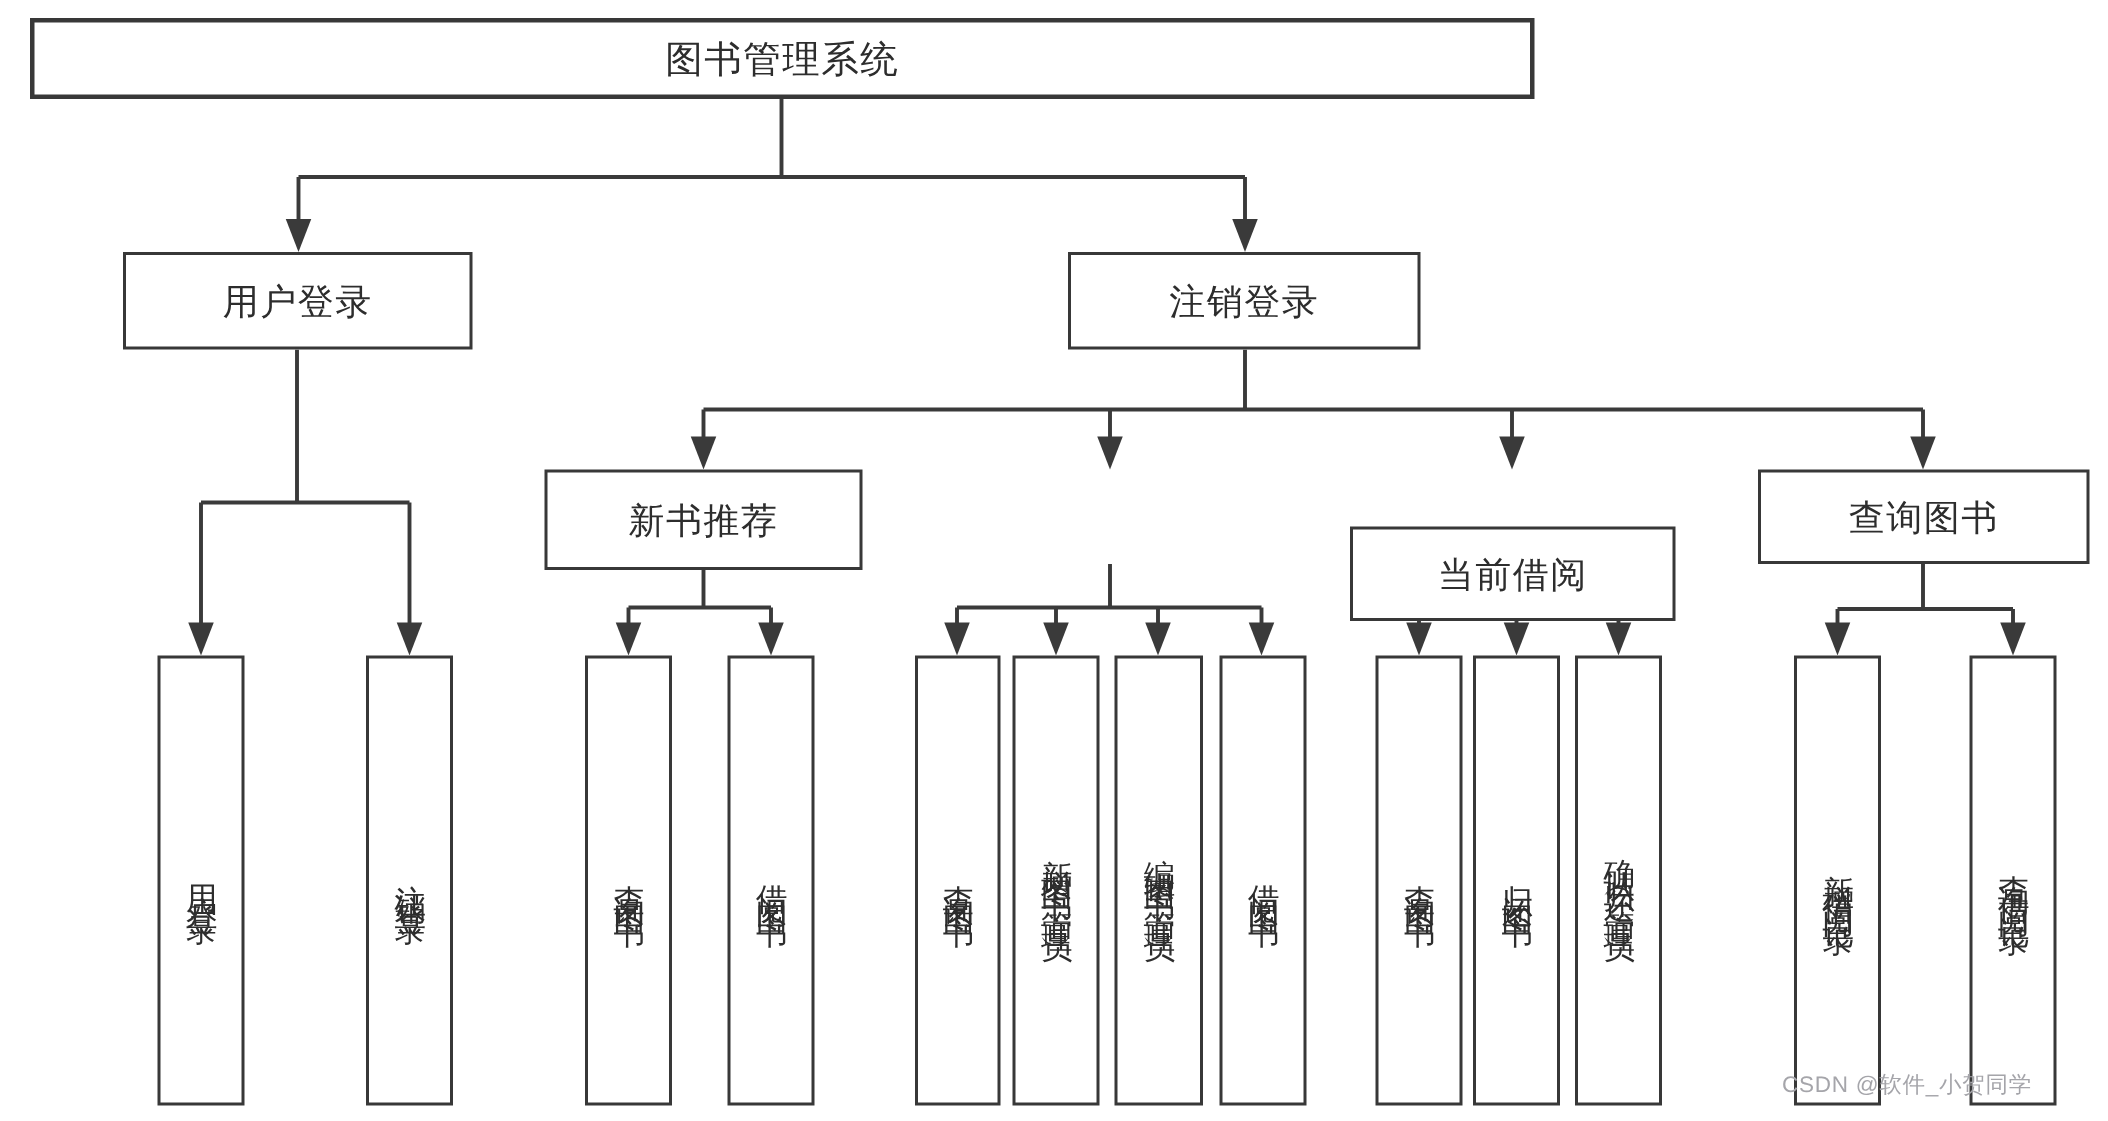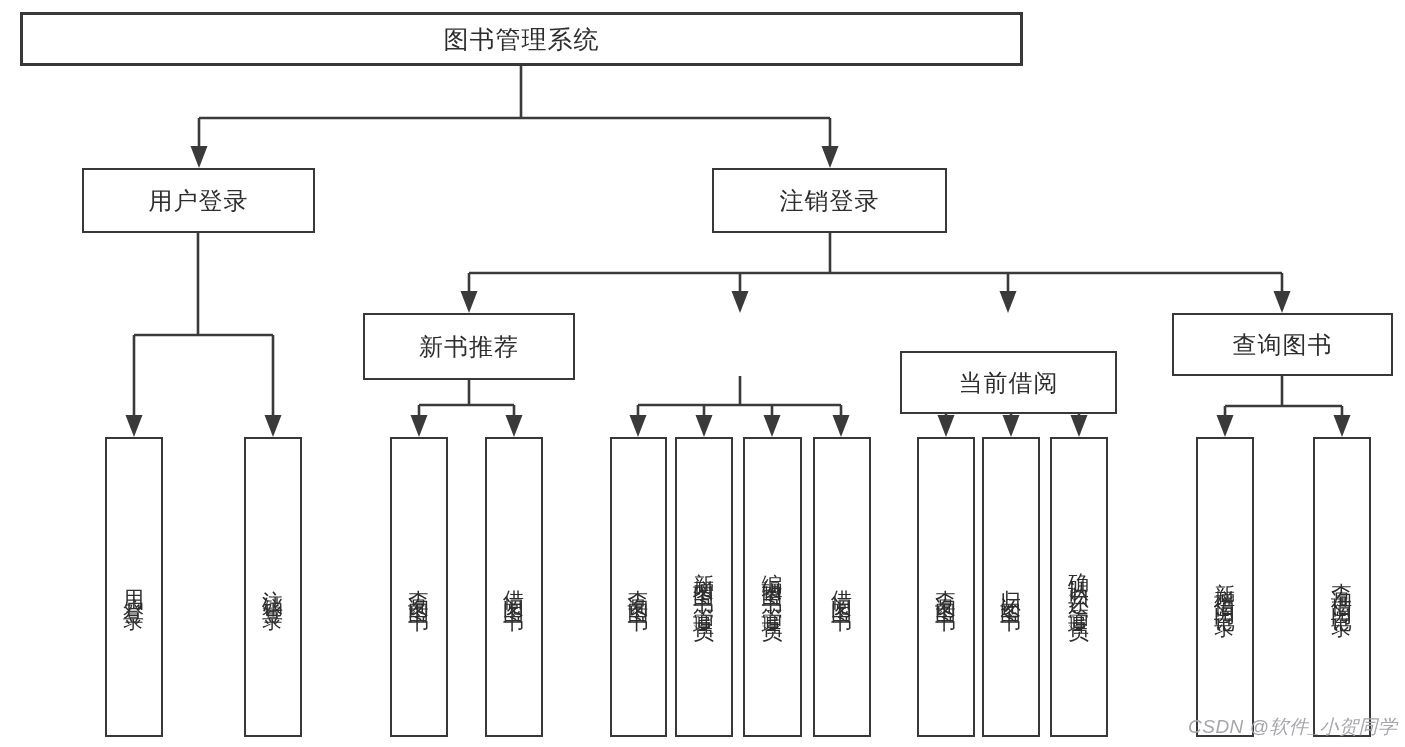--- a/index.html
+++ b/index.html
@@ -25,26 +25,25 @@
     text-orientation:mixed;
     font-size:21px;
     letter-spacing:7px;
     line-height:1;
     color:#2d2d2d;
     white-space:nowrap;
   }
   .watermark {
     position:absolute;
     left:1188px; top:714px;
-    font-size:19px;
+    font-size:15px;
     color:#a5a5aa;
     letter-spacing:0.5px;
     white-space:nowrap;
     z-index:5;
-    font-style:italic;
   }
 </style>
 </head>
 <body>
 
 <div class="canvas">
 
   <svg class="wires" width="1405" height="747" viewBox="0 0 1405 747" fill="none" stroke="#3a3a3a" stroke-width="2.6">
 
     <g>

